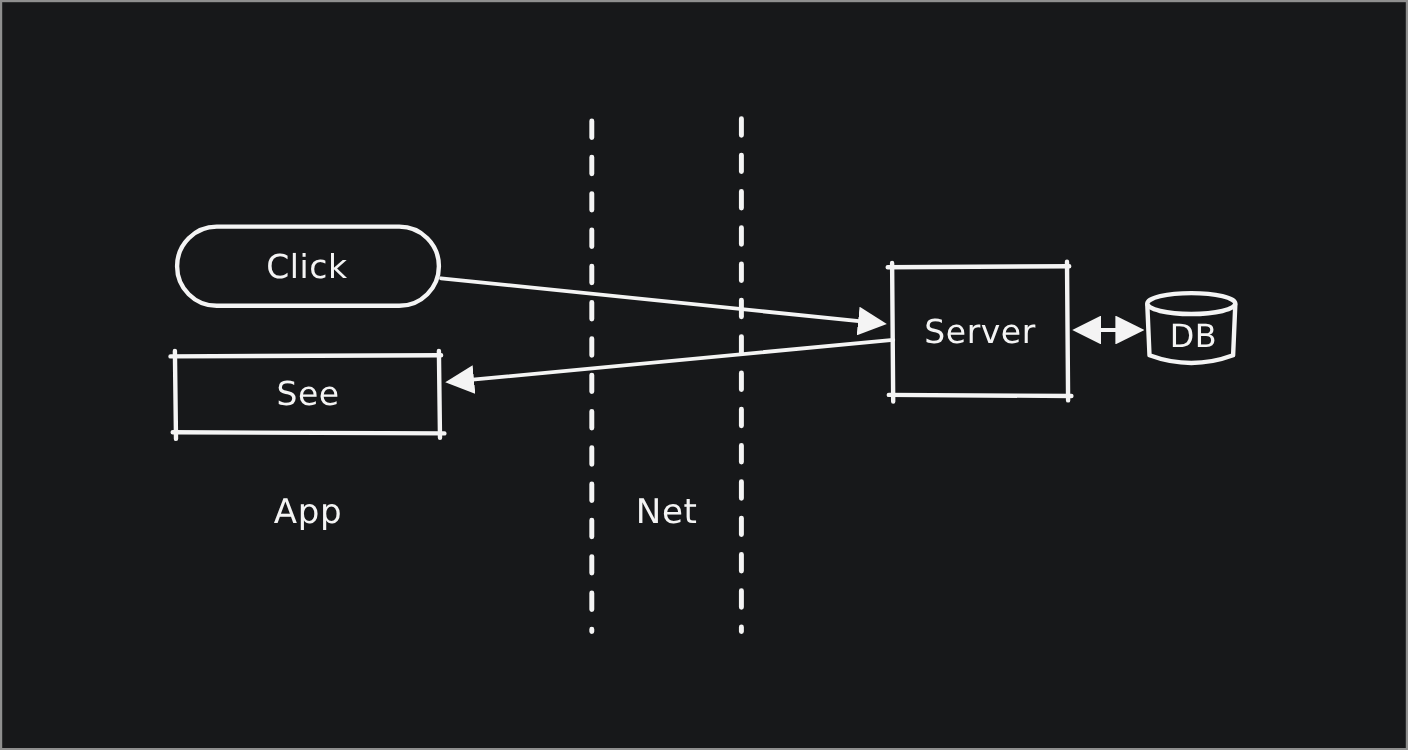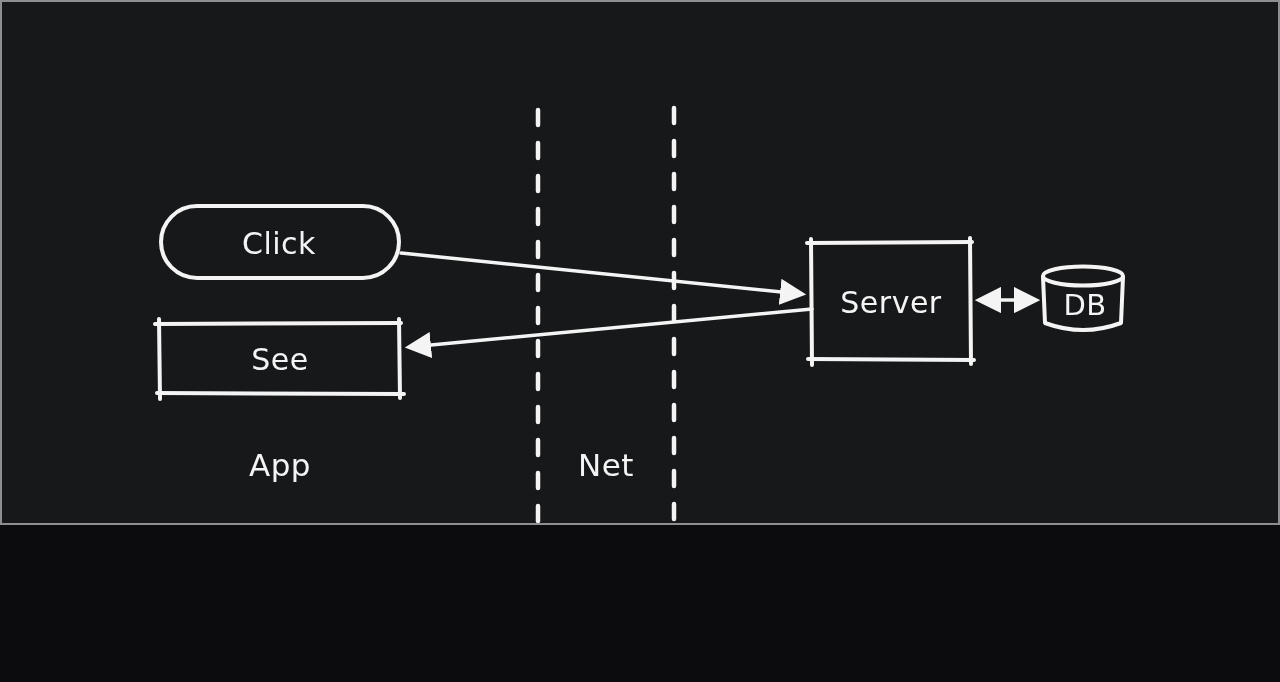--- a/index.html
+++ b/index.html
@@ -1,18 +1,18 @@
 <!DOCTYPE html>
 <html><head>
 <meta charset="utf-8">
 <style>
   html, body { margin: 0; padding: 0; background: #0c0c0e; }
   .frame {
     width: 1280px;
-    height: 525px;
+    height: 682px;
     box-sizing: border-box;
     border: 2px solid #8f8f8f;
     background: #17181a;
     position: relative;
     overflow: hidden;
   }
   svg { position: absolute; inset: 0; display: block; }
   .stroke {
     stroke: #f4f4f4;
     fill: none;

